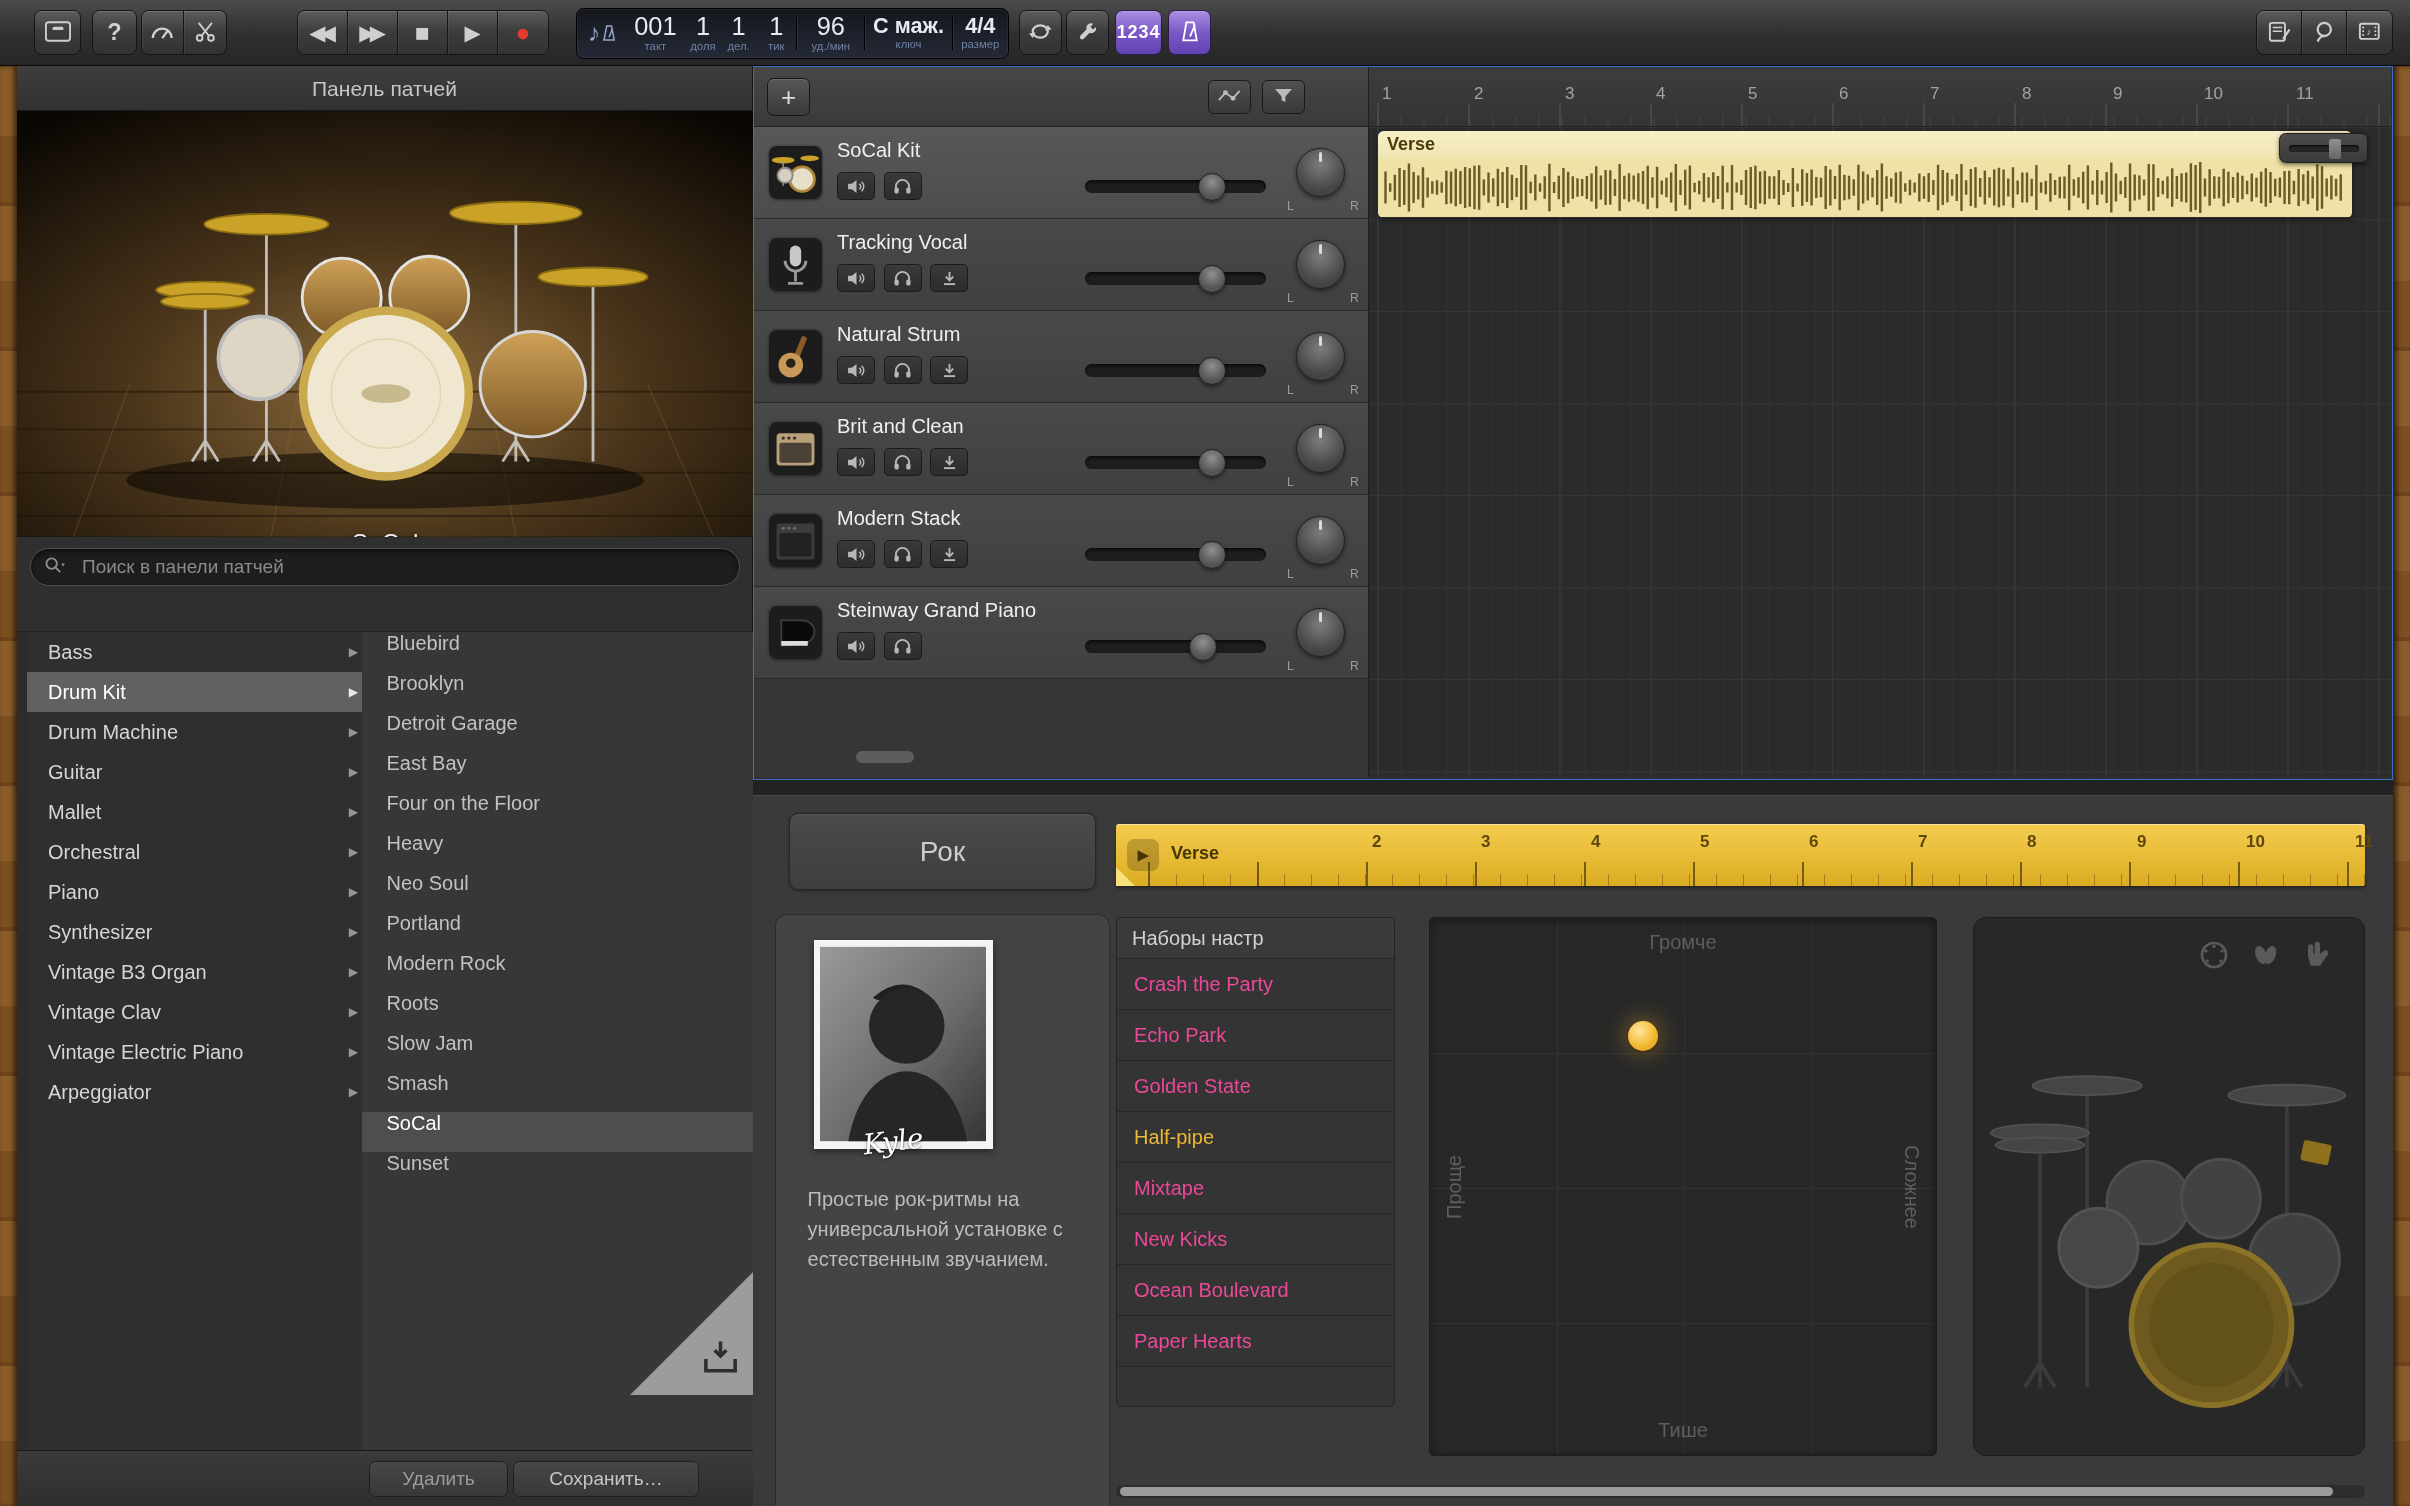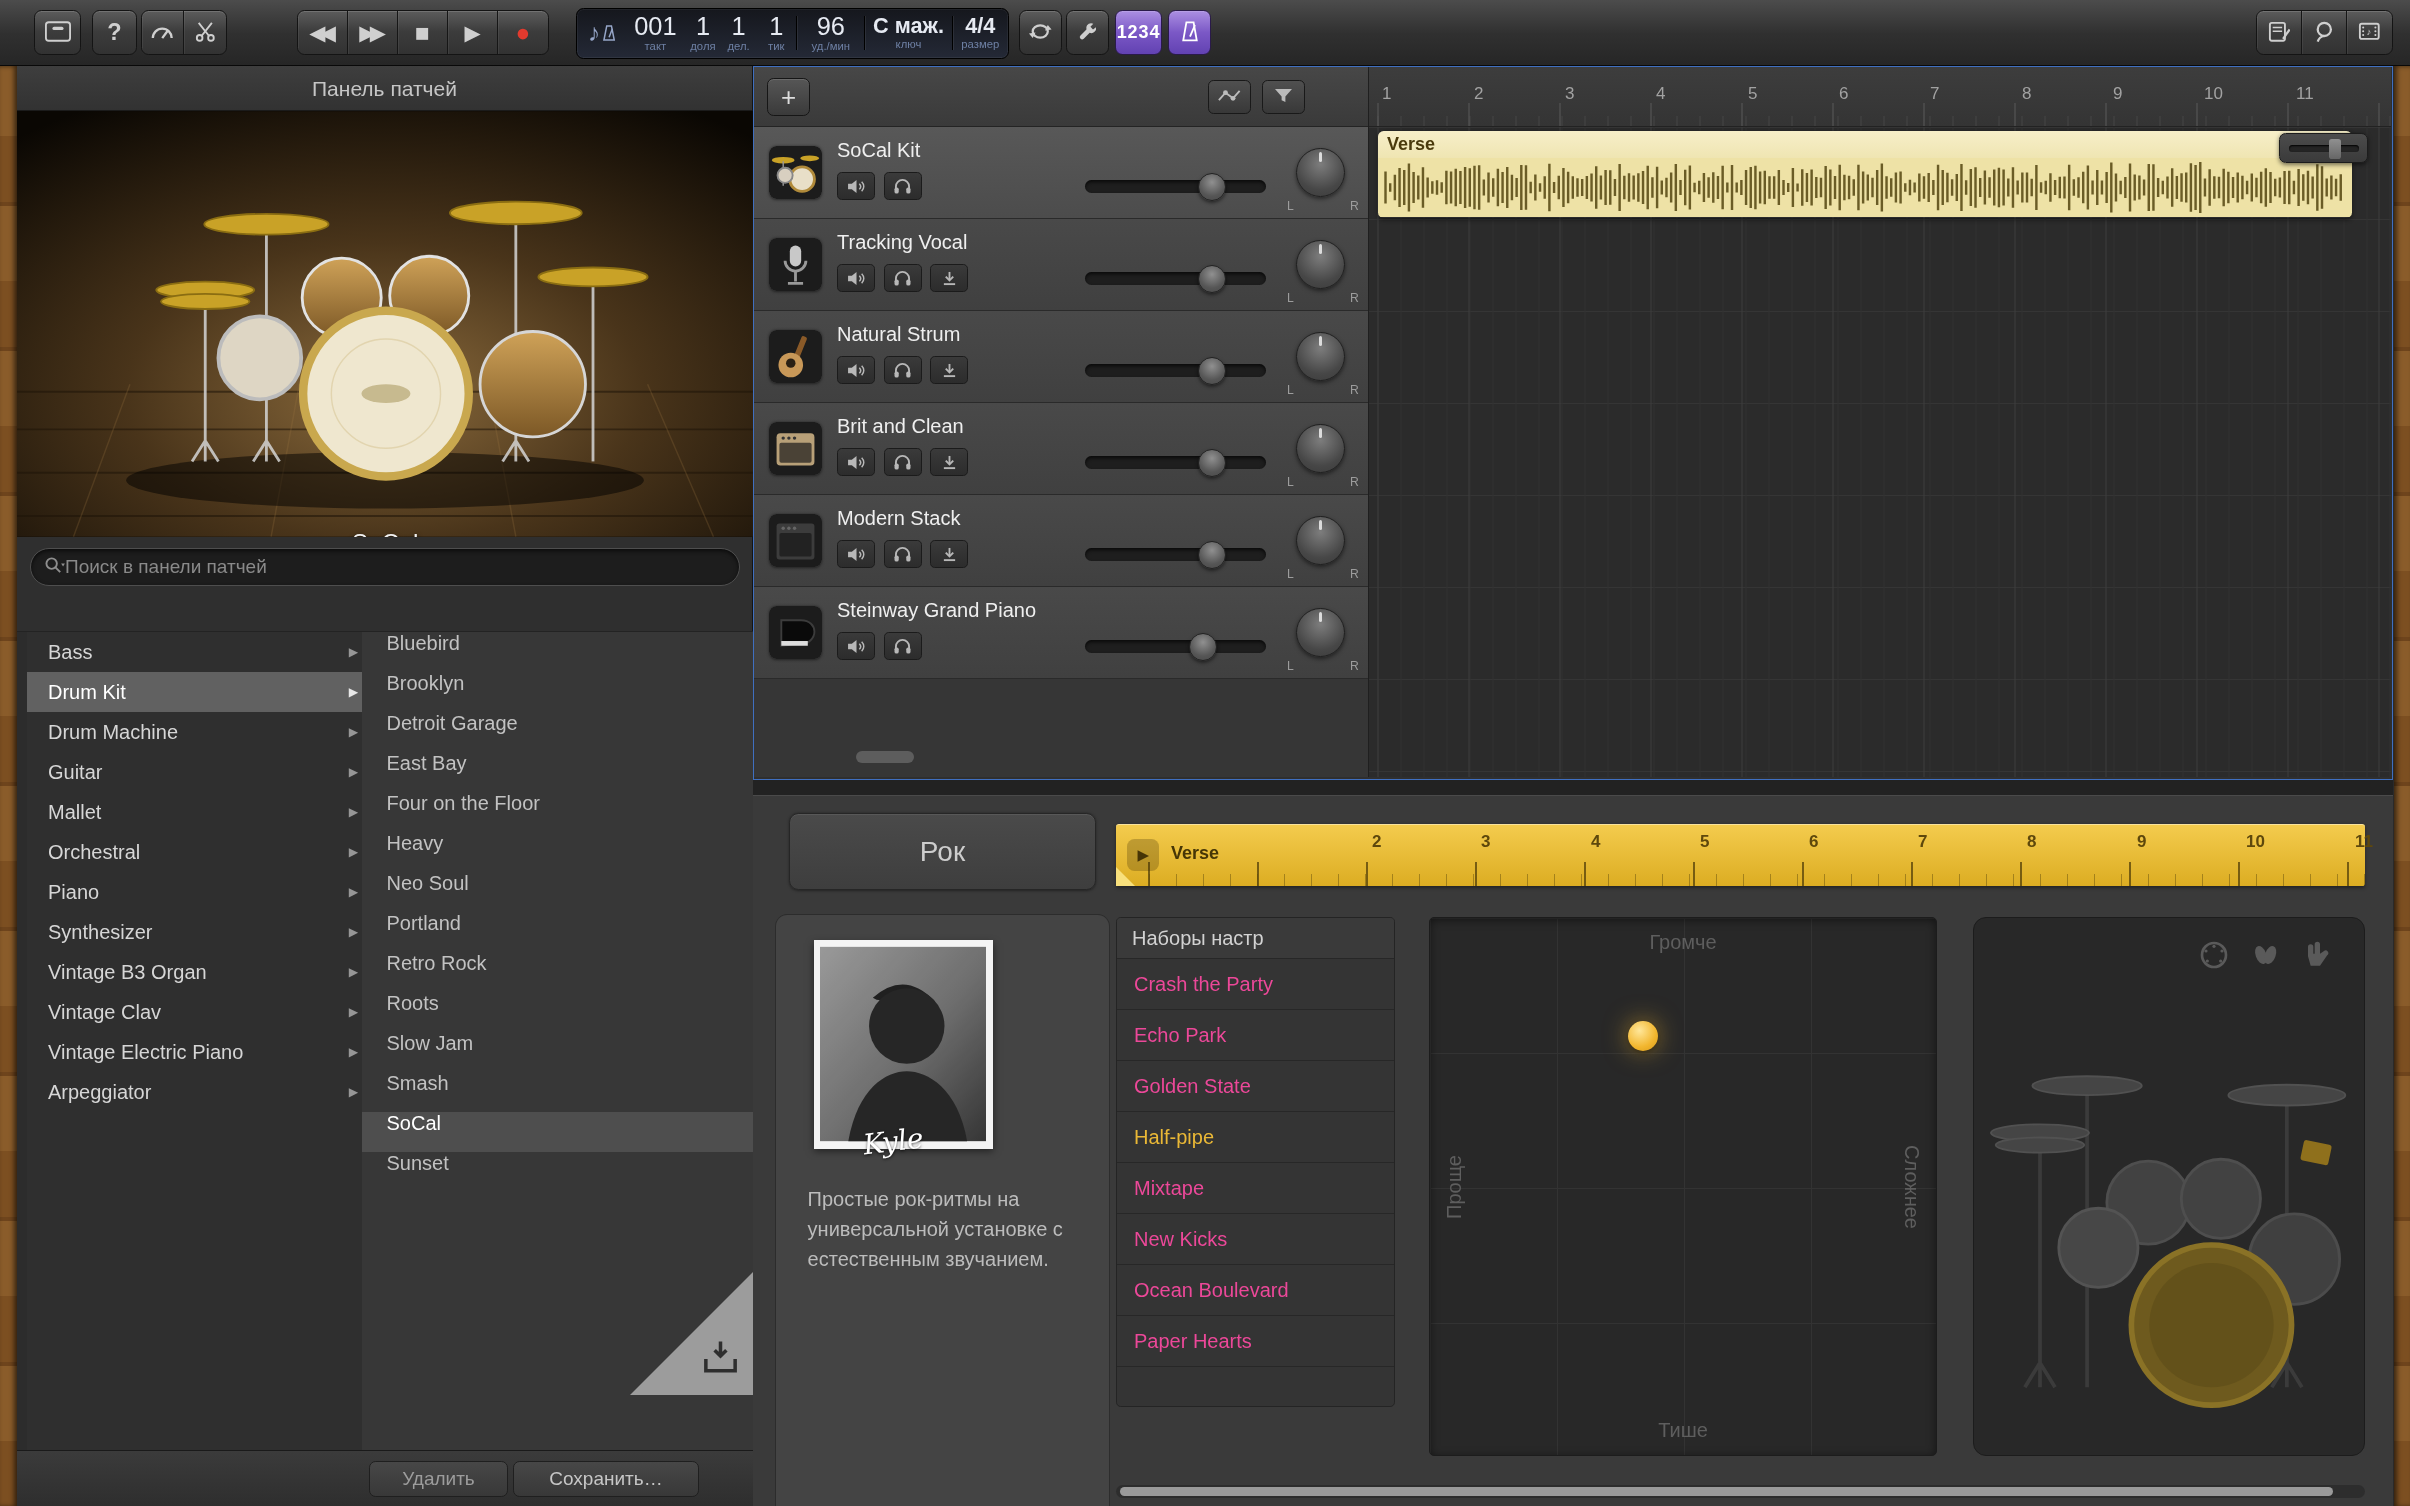--- a/index.html
+++ b/index.html
@@ -39,21 +39,21 @@
 .lcd-icon{display:flex;align-items:center;justify-content:center;width:49px;color:#96a6c8;font-size:24.5px;gap:2.8px}
 #countin-btn{font-size:18px;font-weight:bold;letter-spacing:0.9px}
 
 
 #patch-panel{position:absolute;left:17px;top:66px;width:736px;height:1441px;background:#2f2f2f;border-right:0.9px solid #141414}
 #pp-title{height:45px;line-height:45px;text-align:center;color:#c6c6c6;font-size:21px;
 background:linear-gradient(#3e3e3e,#323232);border-bottom:0.9px solid #1b1b1b}
 #pp-hero{position:absolute;left:0;top:45px;width:736px;height:426px;background:#0b0804;overflow:hidden}
 #pp-caption{position:absolute;left:0;top:418px;width:736px;text-align:center;color:#f2f2f2;font-size:24.5px;text-shadow:0 1.9px 5.6px #000}
 #pp-search{position:absolute;left:13px;top:482px;width:710px;height:38px;border-radius:19px;background:#1d1d1d;
-border:0.9px solid #4e4e4e;box-shadow:inset 0 1.9px 4.7px rgba(0,0,0,.65);display:flex;align-items:center;padding:0 13px;gap:0}
+border:0.9px solid #4e4e4e;box-shadow:inset 0 1.9px 4.7px rgba(0,0,0,.65);display:flex;align-items:center;padding:0 13px;gap:17px}
 #pp-search input{flex:1;background:transparent;border:none;outline:none;color:#cfcfcf;font-size:19px}
 #pp-search input::placeholder{color:#8a8a8a}
 #pp-list{position:absolute;left:0;top:565px;width:736px;height:819px;background:#2c2c2c;border-top:0.9px solid #232323}
 #cat-list{position:absolute;left:10px;top:0;width:345px;height:819px;background:#2f2f2f;border-right:0.9px solid #1e1e1e}
 #patch-list{position:absolute;left:345px;top:0;width:392px;height:819px;background:#373737}
 .cat-row{display:flex;align-items:center;height:40px;padding:0 13px 0 21px;font-size:20px;color:#d6d6d6}
 .cat-row .lbl{flex:1;white-space:nowrap;overflow:hidden}
 .cat-row .chev{font-size:12.2px;color:#969696}
 .cat-row.sel{background:#616161;color:#fff}
 .cat-row.sel .chev{color:#e8e8e8}
@@ -448,21 +448,21 @@
           <div class="patch-row">
             <span class="lbl">Heavy</span>
           </div>
           <div class="patch-row">
             <span class="lbl">Neo Soul</span>
           </div>
           <div class="patch-row">
             <span class="lbl">Portland</span>
           </div>
           <div class="patch-row">
-            <span class="lbl">Retro Rock</span>
+            <span class="lbl">Modern Rock</span>
           </div>
           <div class="patch-row">
             <span class="lbl">Roots</span>
           </div>
           <div class="patch-row">
             <span class="lbl">Slow Jam</span>
           </div>
           <div class="patch-row">
             <span class="lbl">Smash</span>
           </div>

